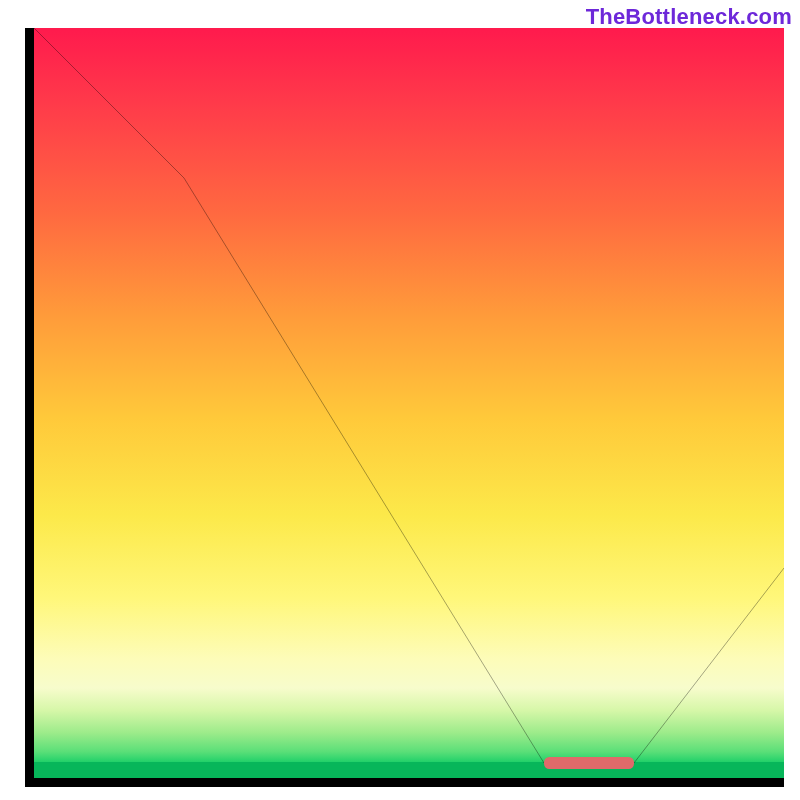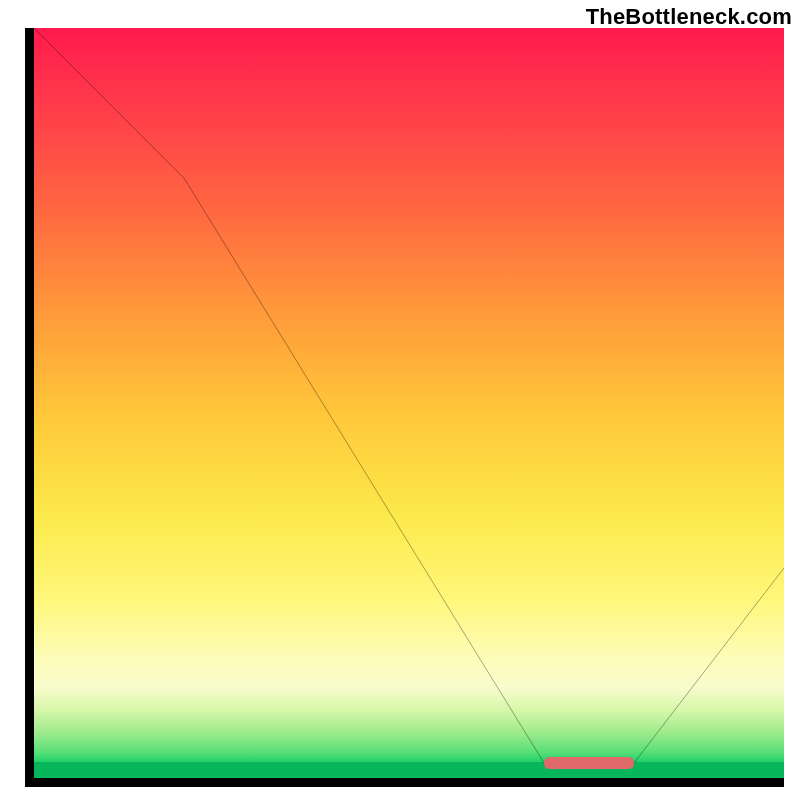--- a/index.html
+++ b/index.html
@@ -15,21 +15,21 @@
     position: relative;
     width: 800px;
     height: 800px;
   }
   .watermark {
     position: absolute;
     top: 4px;
     right: 8px;
     font-size: 22px;
     font-weight: 600;
-    color: #000000;
+    color: #6d28d9;
     letter-spacing: 0.2px;
     margin-left: 10px;
   }
   .plot-outer {
     position: absolute;
     left: 25px;
     top: 28px;
     width: 750px;
     height: 750px;
     border-left: 9px solid #000000;

